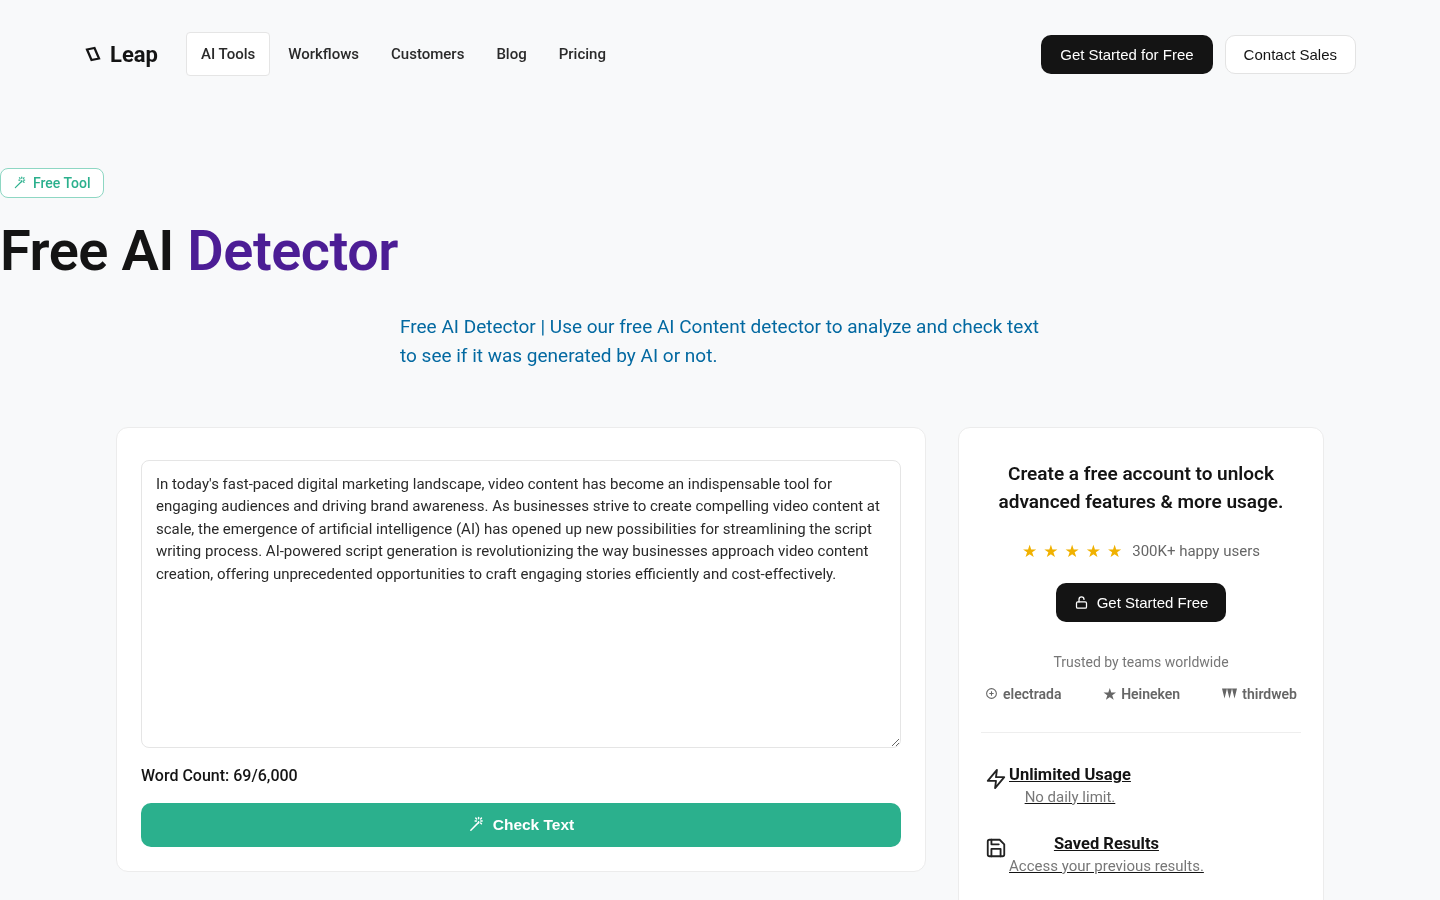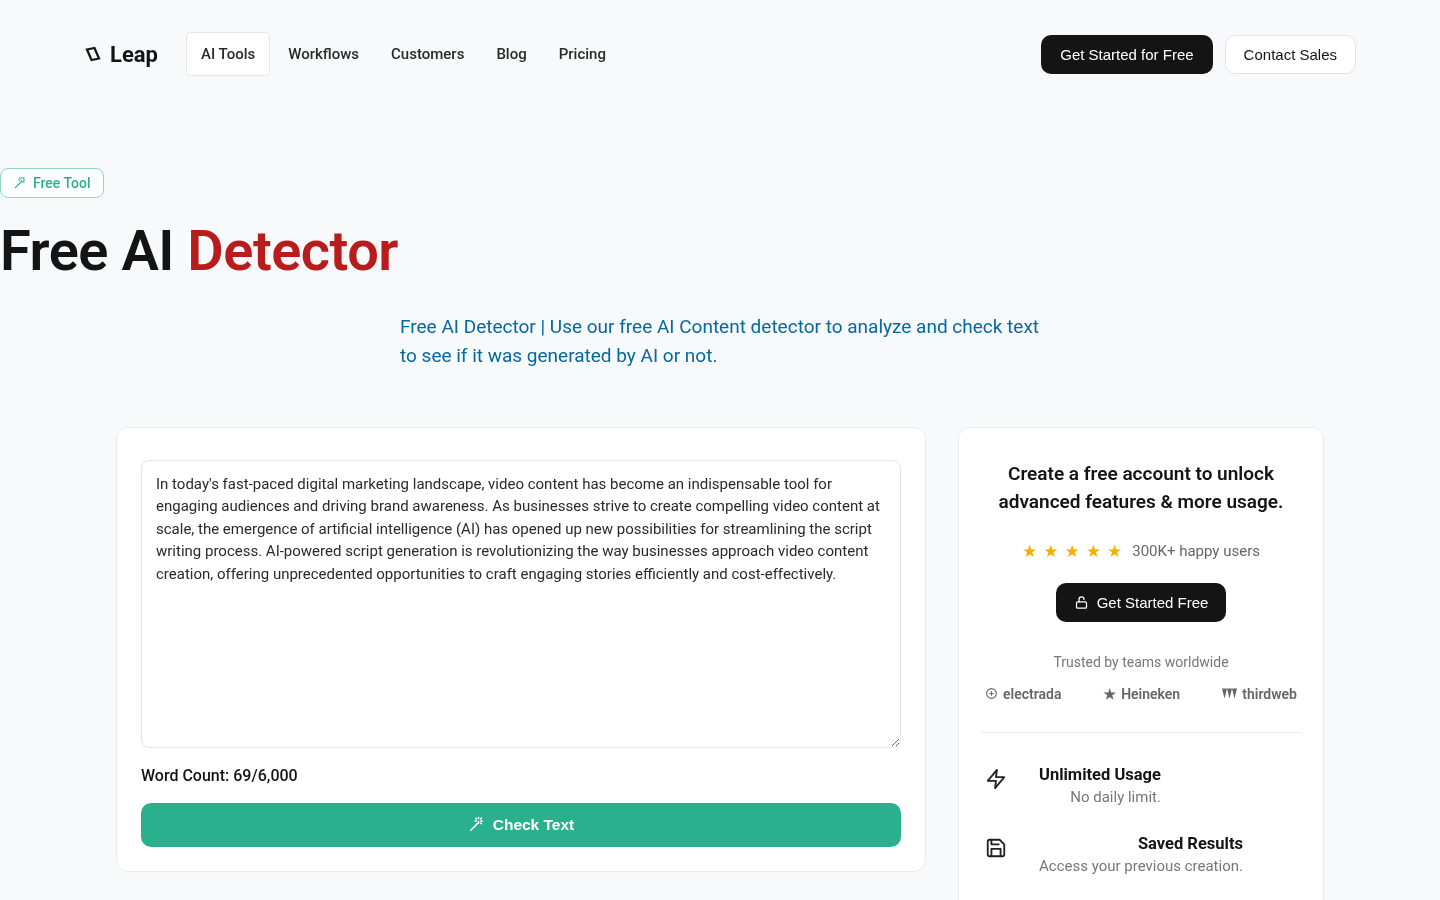--- a/index.html
+++ b/index.html
@@ -58,21 +58,21 @@
   gap: 6px;
   font-size: 14px;
   font-weight: 500;
   color: #2bb08d;
   border: 1px solid #8ed7c3;
   background: #fff;
   padding: 6px 12px;
   border-radius: 8px;
 }
 .hero h1 { font-size: 56px; font-weight: 600; margin-top: 20px; letter-spacing: -0.5px; }
-.hero h1 .accent { color: #b91c1c; }
+.hero h1 .accent { color: #4c1d95; }
 .hero p {
   margin-top: 28px;
   font-size: 19px;
   color: #0369a1;
   line-height: 1.55;
   max-width: 640px;
   margin-left: auto;
   margin-right: auto;
 }
 .content {
@@ -120,21 +120,21 @@
 .side-card { width: 366px; padding: 32px 22px 0; text-align: center; }
 .side-title { font-size: 19px; font-weight: 600; line-height: 1.5; }
 .stars-row { display: flex; align-items: center; justify-content: center; gap: 10px; margin-top: 24px; font-size: 15px; color: #666; }
 .stars { display: flex; gap: 6px; }
 .star { color: #f0b100; font-size: 17px; }
 .btn-free { margin-top: 22px; background: #141414; color: #fff; font-size: 15px; font-weight: 500; padding: 11px 18px; border-radius: 10px; border: none; display: inline-flex; align-items: center; gap: 8px; cursor: pointer; }
 .trusted { margin-top: 32px; font-size: 14px; color: #777; }
 .brands { display: flex; align-items: center; justify-content: space-between; gap: 36px; margin-top: 16px; padding: 0 4px; font-size: 14px; font-weight: 600; color: #666; }
 .brand { display: inline-flex; align-items: center; gap: 5px; }
 .divider { border: none; border-top: 1px solid #eee; margin: 30px 0 24px; }
-.feature { display: flex; align-items: flex-start; gap: 32px; text-align: right; padding: 8px 4px 20px; }
+.feature { display: flex; align-items: flex-start; gap: 2px; text-align: center; padding: 8px 4px 20px; text-decoration: underline; }
 .feature-icon { width: 22px; height: 22px; flex: none; display: flex; margin-top: 3px; color: #222; }
 .feature-title { font-size: 16.5px; font-weight: 700; }
 .feature-desc { font-size: 15px; color: #777; margin-top: 4px; }
 svg { display: block; }
 </style>
 </head>
 <body>
 
 <div class="header">
   <div class="header-left">
@@ -259,21 +259,21 @@
     <div class="feature">
       <span class="feature-icon">
         <svg width="22" height="22" viewBox="0 0 24 24" fill="none" stroke="#222" stroke-width="2" stroke-linecap="round" stroke-linejoin="round">
             <path d="M19 21H5a2 2 0 0 1-2-2V5a2 2 0 0 1 2-2h11l5 5v11a2 2 0 0 1-2 2z"></path>
             <polyline points="17 21 17 13 7 13 7 21"></polyline>
             <polyline points="7 3 7 8 15 8"></polyline>
           </svg>
       </span>
       <div>
         <div class="feature-title">Saved Results</div>
-        <div class="feature-desc">Access your previous creation.</div>
+        <div class="feature-desc">Access your previous results.</div>
       </div>
     </div>
     <div class="feature">
 
       <div>
         <div class="feature-title">Advanced Models</div>
       </div>
     </div>
   </div>
 </div>

